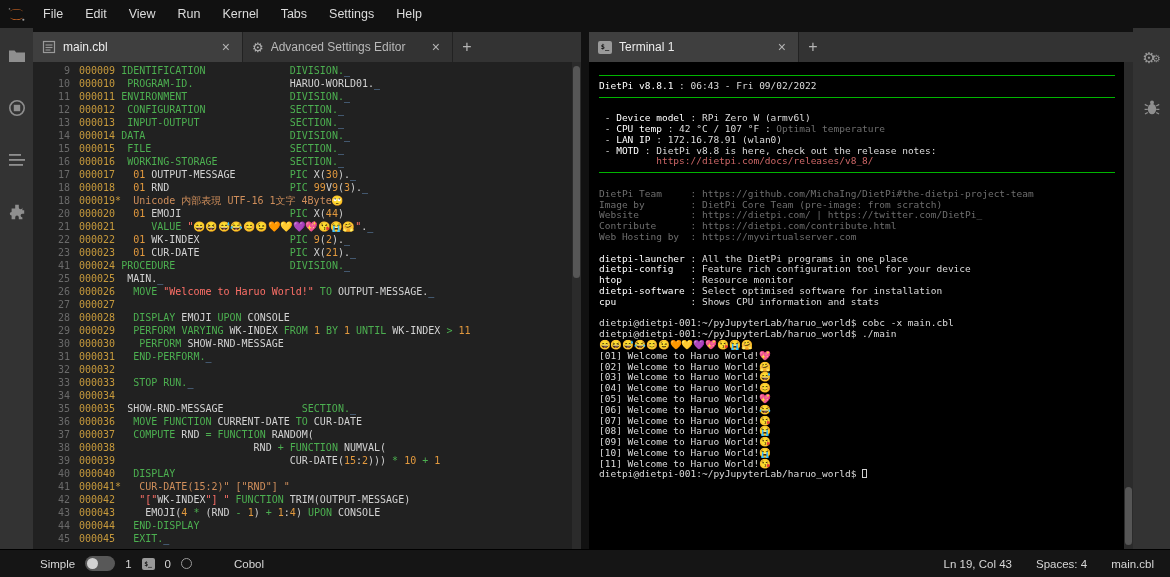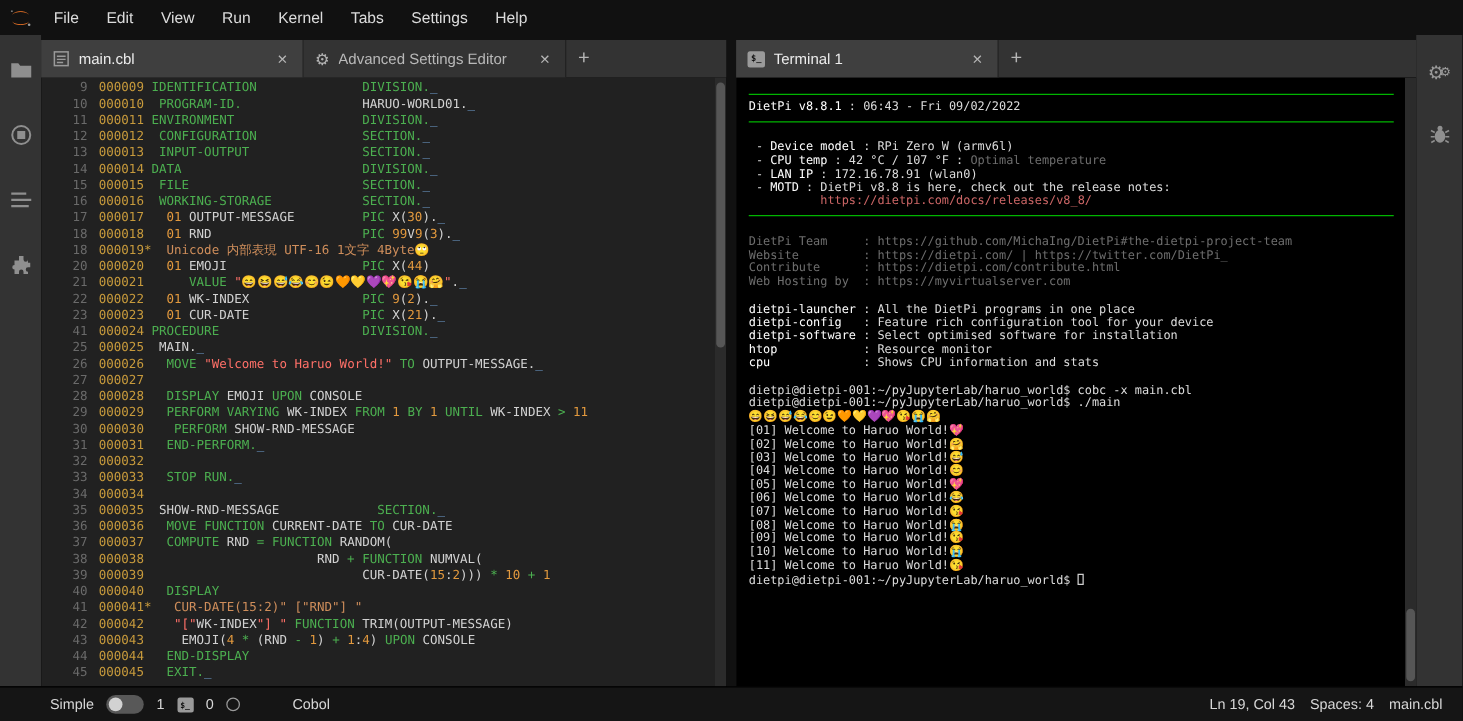--- a/index.html
+++ b/index.html
@@ -55,21 +55,21 @@
   .term-line{height:10.8px;white-space:pre}
   .tm-t{color:#dcdcdc}.tm-b{color:#ffffff;font-weight:normal}
   .tm-d{color:var(--c-dim)}.tm-r{color:var(--c-url)}
   .term-hr{position:relative}
   .term-hr::after{content:"";position:absolute;left:0;right:8px;top:5px;border-top:1px solid var(--c-green)}
   .term-cursor{display:inline-block;width:5px;height:9px;border:1px solid #cfcfcf;vertical-align:-1px}
 
   
   .statusbar{flex:0 0 28px;background:#151515;border-top:1px solid #000;display:flex;color:#d7d7d7;font-size:11.5px}
   .sb-left{display:flex;align-items:center;gap:10px;margin-left:40px}
-  .sb-right{display:flex;align-items:center;gap:12px;margin-left:auto;padding-right:16px}
+  .sb-right{display:flex;align-items:center;gap:24px;margin-left:auto;padding-right:16px}
   .toggle{display:inline-block;width:30px;height:15px;border-radius:8px;background:#585858;position:relative;cursor:pointer}
   .toggle .knob{position:absolute;left:2px;top:2px;width:11px;height:11px;border-radius:50%;background:#d2d2d2}
   .sb-lang{margin-left:32px;cursor:pointer}
   .sb-ico{display:flex;align-items:center}
 </style>
 </head>
 <body>
 
 <div class="app">
 
@@ -212,28 +212,29 @@
               <div class="term-line term-hr"></div>
               <div class="term-line"></div>
               <div class="term-line"><span class="tm-t"> - </span><span class="tm-b">Device model</span><span class="tm-t"> : RPi Zero W (armv6l)</span></div>
               <div class="term-line"><span class="tm-t"> - </span><span class="tm-b">CPU temp</span><span class="tm-t"> : 42 °C / 107 °F : </span><span class="tm-d">Optimal temperature</span></div>
               <div class="term-line"><span class="tm-t"> - </span><span class="tm-b">LAN IP</span><span class="tm-t"> : 172.16.78.91 (wlan0)</span></div>
               <div class="term-line"><span class="tm-t"> - </span><span class="tm-b">MOTD</span><span class="tm-t"> : DietPi v8.8 is here, check out the release notes:</span></div>
               <div class="term-line"><span class="tm-t">          </span><span class="tm-r">https://dietpi.com/docs/releases/v8_8/</span></div>
               <div class="term-line term-hr"></div>
               <div class="term-line"></div>
               <div class="term-line"><span class="tm-d">DietPi Team     : https://github.com/MichaIng/DietPi#the-dietpi-project-team</span></div>
+              <div class="term-line"><span class="tm-d">Image by        : DietPi Core Team (pre-image: from scratch)</span></div>
               <div class="term-line"><span class="tm-d">Website         : https://dietpi.com/ | https://twitter.com/DietPi_</span></div>
               <div class="term-line"><span class="tm-d">Contribute      : https://dietpi.com/contribute.html</span></div>
               <div class="term-line"><span class="tm-d">Web Hosting by  : https://myvirtualserver.com</span></div>
               <div class="term-line"></div>
               <div class="term-line"><span class="tm-b">dietpi-launcher</span><span class="tm-t"> : All the DietPi programs in one place</span></div>
               <div class="term-line"><span class="tm-b">dietpi-config</span><span class="tm-t">   : Feature rich configuration tool for your device</span></div>
+              <div class="term-line"><span class="tm-b">htop</span><span class="tm-t">            : Resource monitor</span></div>
               <div class="term-line"><span class="tm-b">dietpi-software</span><span class="tm-t"> : Select optimised software for installation</span></div>
-              <div class="term-line"><span class="tm-b">htop</span><span class="tm-t">            : Resource monitor</span></div>
               <div class="term-line"><span class="tm-b">cpu</span><span class="tm-t">             : Shows CPU information and stats</span></div>
               <div class="term-line"></div>
               <div class="term-line"><span class="tm-t">dietpi@dietpi-001:~/pyJupyterLab/haruo_world$ cobc -x main.cbl</span></div>
               <div class="term-line"><span class="tm-t">dietpi@dietpi-001:~/pyJupyterLab/haruo_world$ ./main</span></div>
               <div class="term-line"><span class="tm-t">😄😆😅😂😊😉🧡💛💜💖😘😭🤗</span></div>
               <div class="term-line"><span class="tm-t">[01] Welcome to Haruo World!💖</span></div>
               <div class="term-line"><span class="tm-t">[02] Welcome to Haruo World!🤗</span></div>
               <div class="term-line"><span class="tm-t">[03] Welcome to Haruo World!😅</span></div>
               <div class="term-line"><span class="tm-t">[04] Welcome to Haruo World!😊</span></div>
               <div class="term-line"><span class="tm-t">[05] Welcome to Haruo World!💖</span></div>

